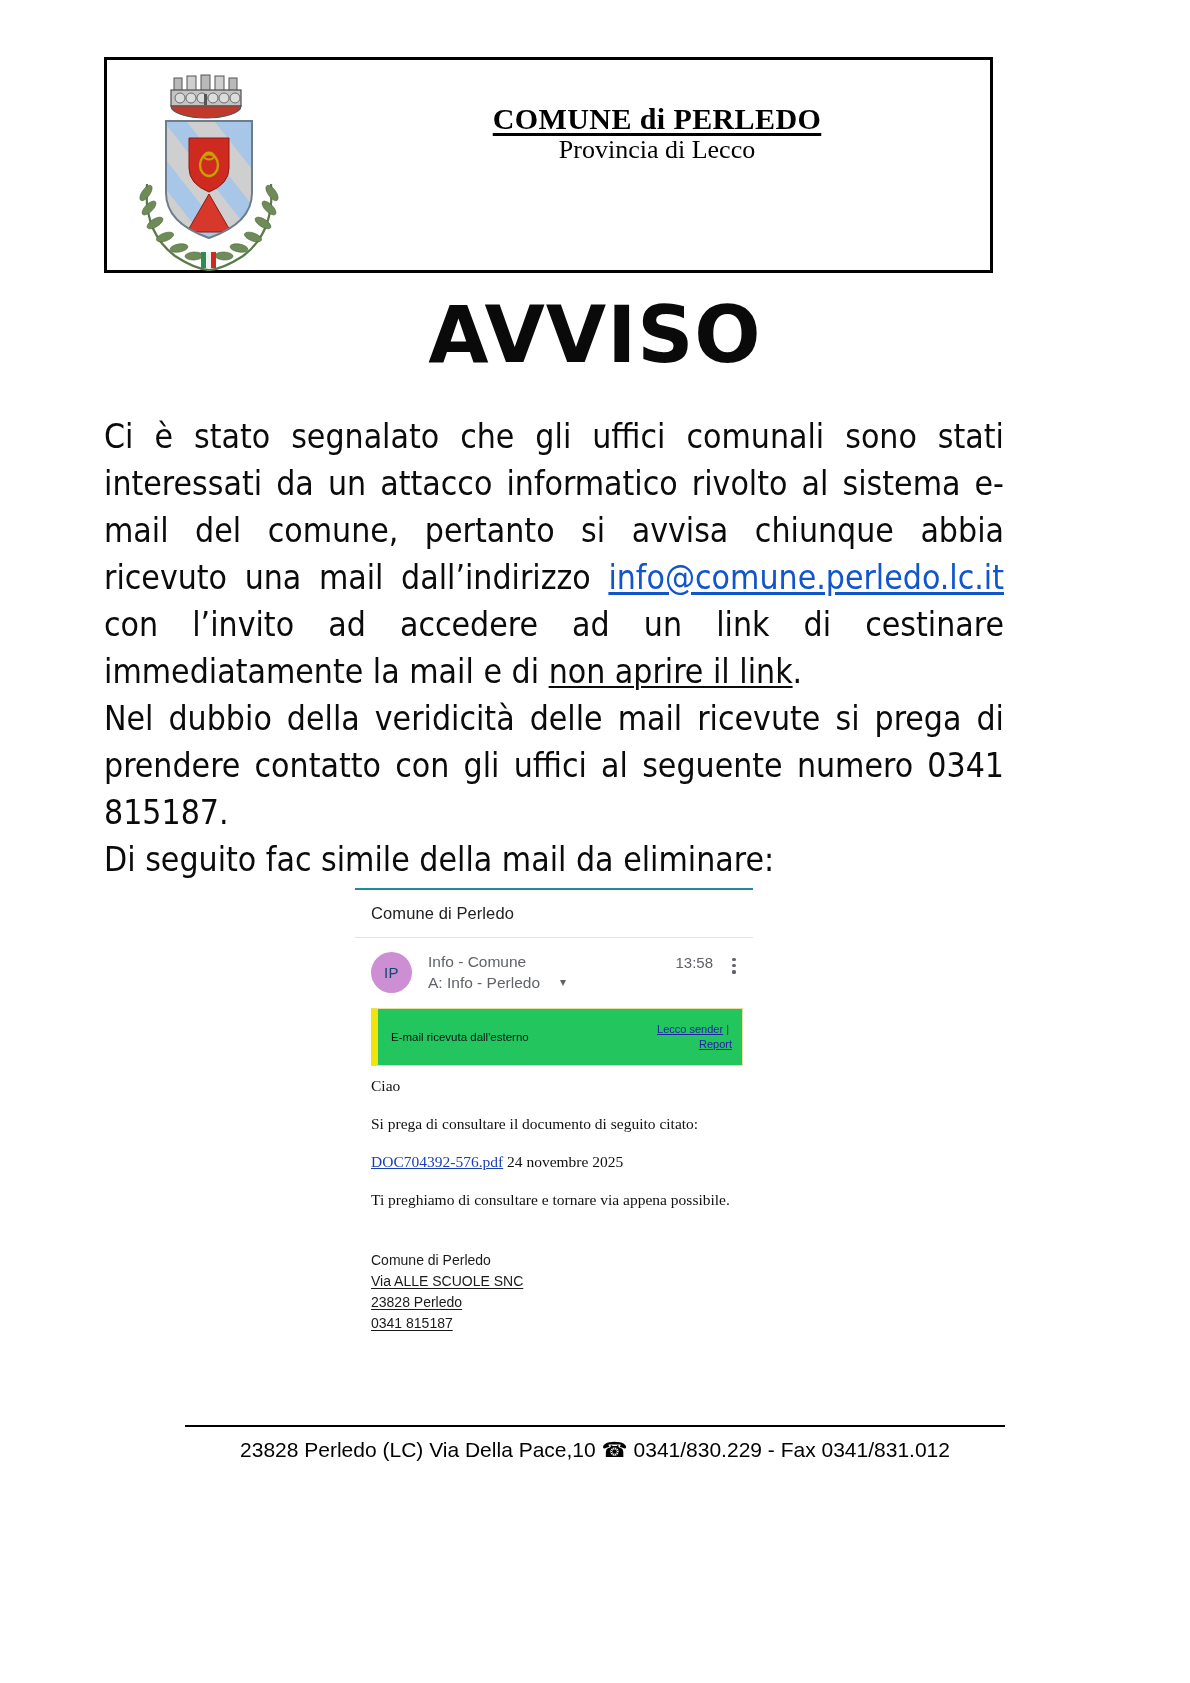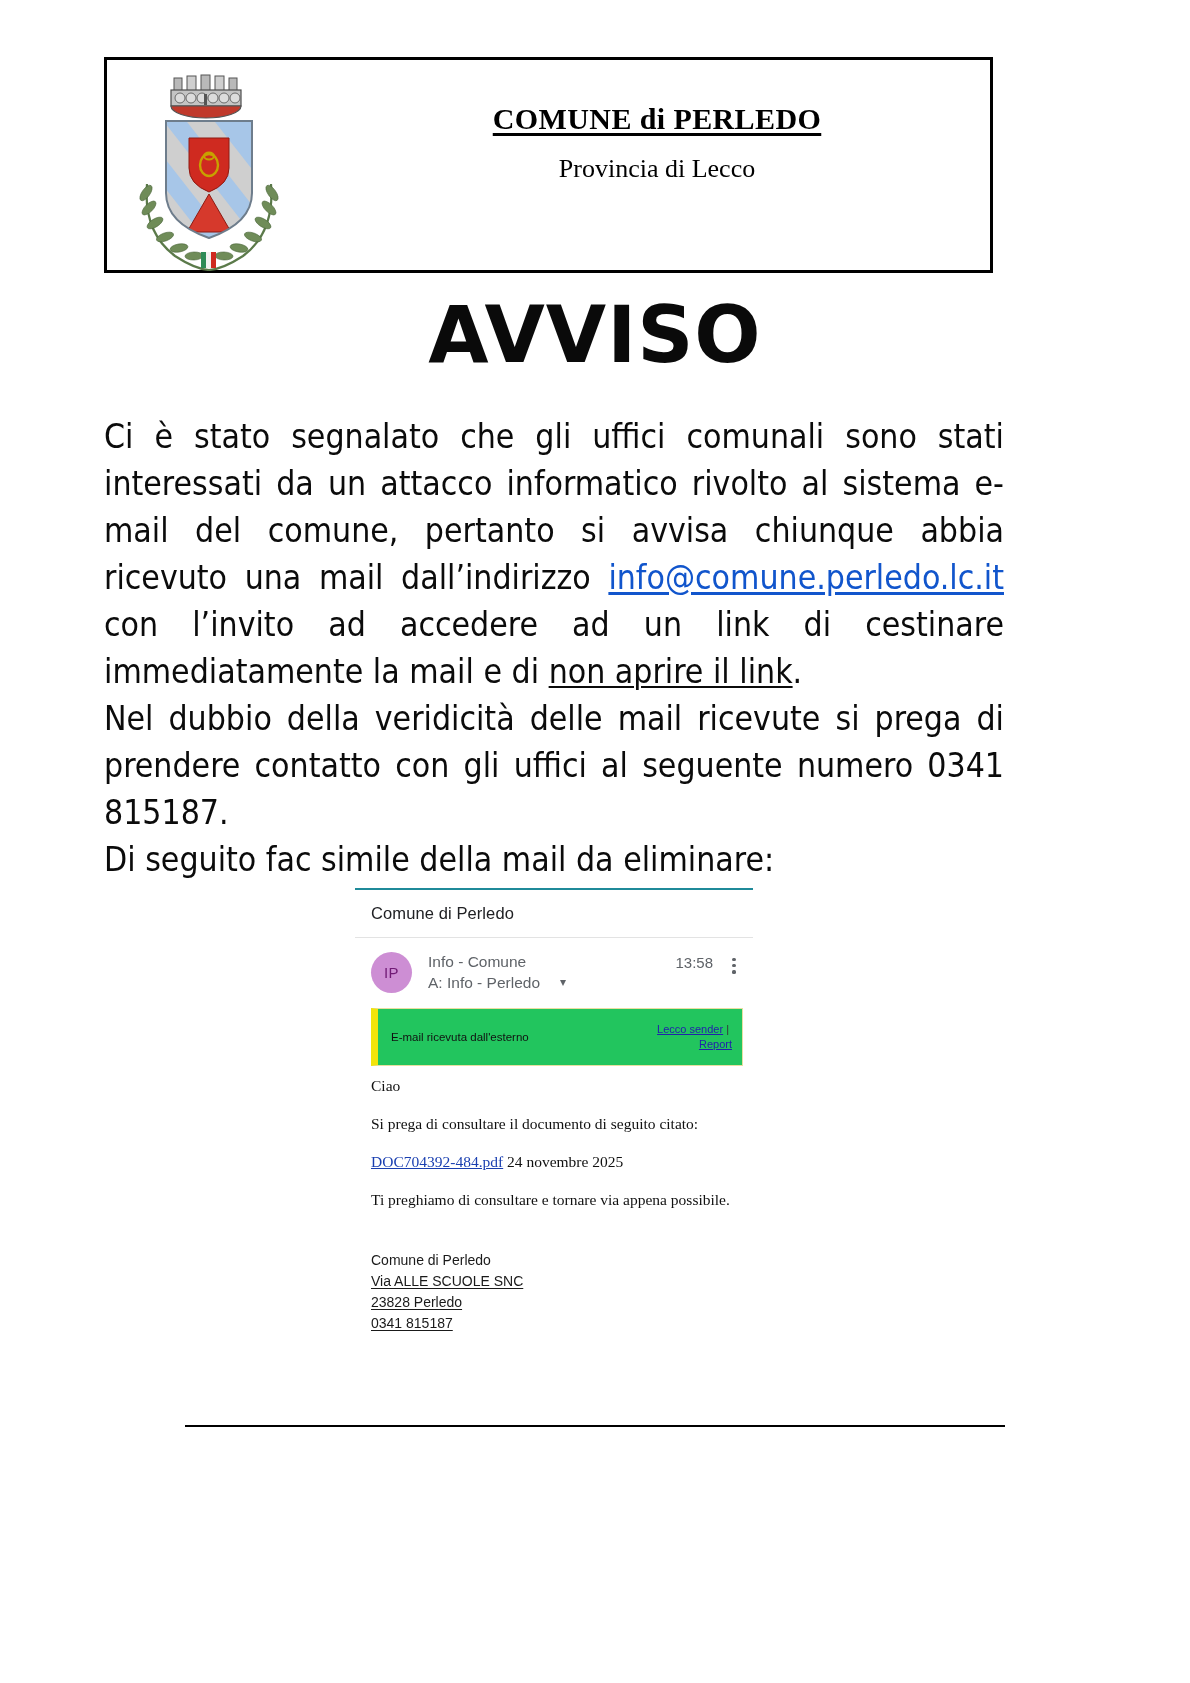--- a/index.html
+++ b/index.html
@@ -55,21 +55,21 @@
     font-weight: bold;
     letter-spacing: 0.4px;
     text-decoration: underline;
     text-underline-offset: 4px;
     text-decoration-thickness: 3px;
     line-height: 1.1;
     white-space: nowrap;
   }
   .head-sub {
     font-size: 26px;
-    margin-top: 20px;
+    margin-top: 1px;
     line-height: 1.1;
   }
 
   
   .avviso {
     position: absolute;
     left: 0;
     top: 296px;
     width: 1190px;
     text-align: center;
@@ -136,21 +136,21 @@
     display: flex;
     align-items: flex-start;
     padding: 14px 8px 10px 16px;
     position: relative;
   }
   .ms-avatar {
     width: 41px;
     height: 41px;
     border-radius: 50%;
     background: #cd8ed4;
-    color: #701a75;
+    color: #0c4a6e;
     font-size: 15px;
     display: flex;
     align-items: center;
     justify-content: center;
     flex: 0 0 auto;
     letter-spacing: 0.5px;
   }
   .ms-names {
     margin-left: 16px;
     flex: 1 1 auto;
@@ -401,29 +401,30 @@
       <div class="ms-warn-text">E-mail ricevuta dall'esterno</div>
       <div class="ms-warn-actions">
         <a href="#">Lecco sender</a><span class="sep">|</span><br>
         <a href="#">Report</a>
       </div>
     </div>
 
     <div class="ms-body">
       <p class="tight">Ciao</p>
       <p class="tight">Si prega di consultare il documento di seguito citato:</p>
-      <p class="tight"><a class="doc-link" href="#">DOC704392-484.pdf</a><span> 24 novembre 2025</span></p>
+      <p class="tight"><a class="doc-link" href="#">DOC704392-576.pdf</a><span> 24 novembre 2025</span></p>
       <p>Ti preghiamo di consultare e tornare via appena possibile.</p>
     </div>
 
     <div class="ms-sign">
       <span>Comune di Perledo</span>
       <span class="ul">Via ALLE SCUOLE SNC</span>
       <span class="ul">23828 Perledo</span>
       <span class="ul">0341 815187</span>
     </div>
   </div>
 
   <div class="footer">
     <div class="footer-rule"></div>
+    <div class="footer-line">23828 Perledo (LC)  Via Della Pace,10 ☎  0341/830.229 - Fax 0341/831.012</div>
   </div>
 
 </div>
 
 </body></html>

